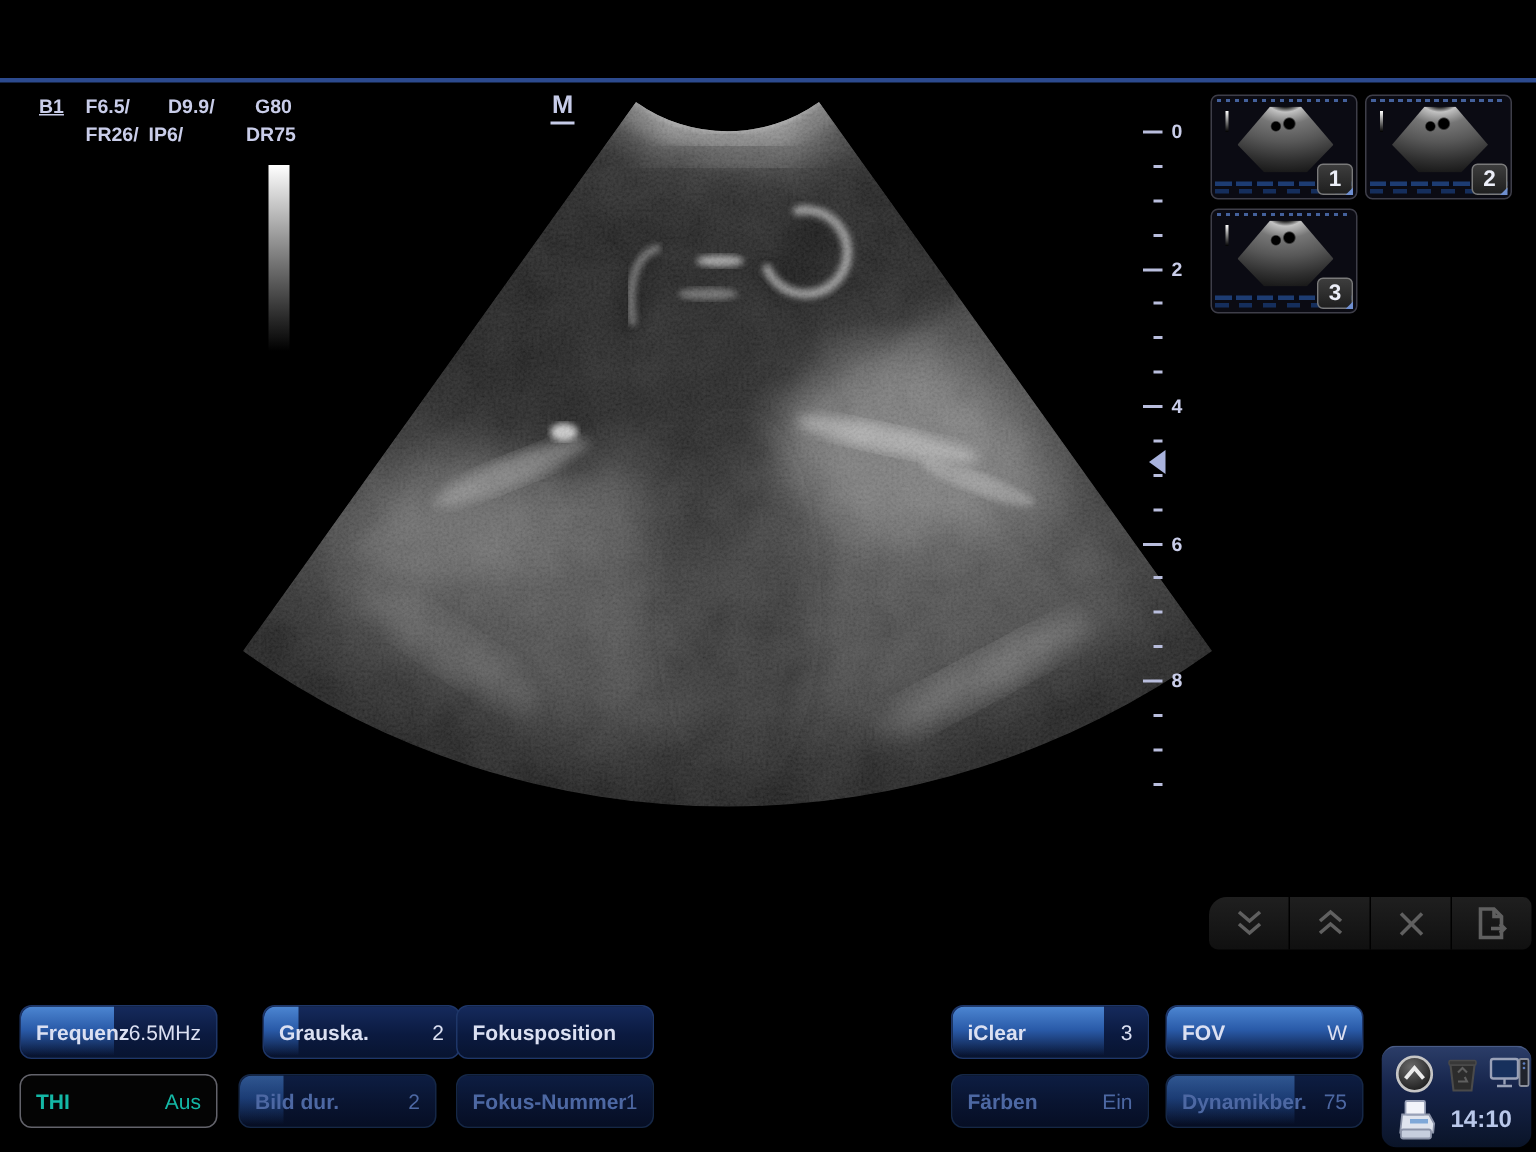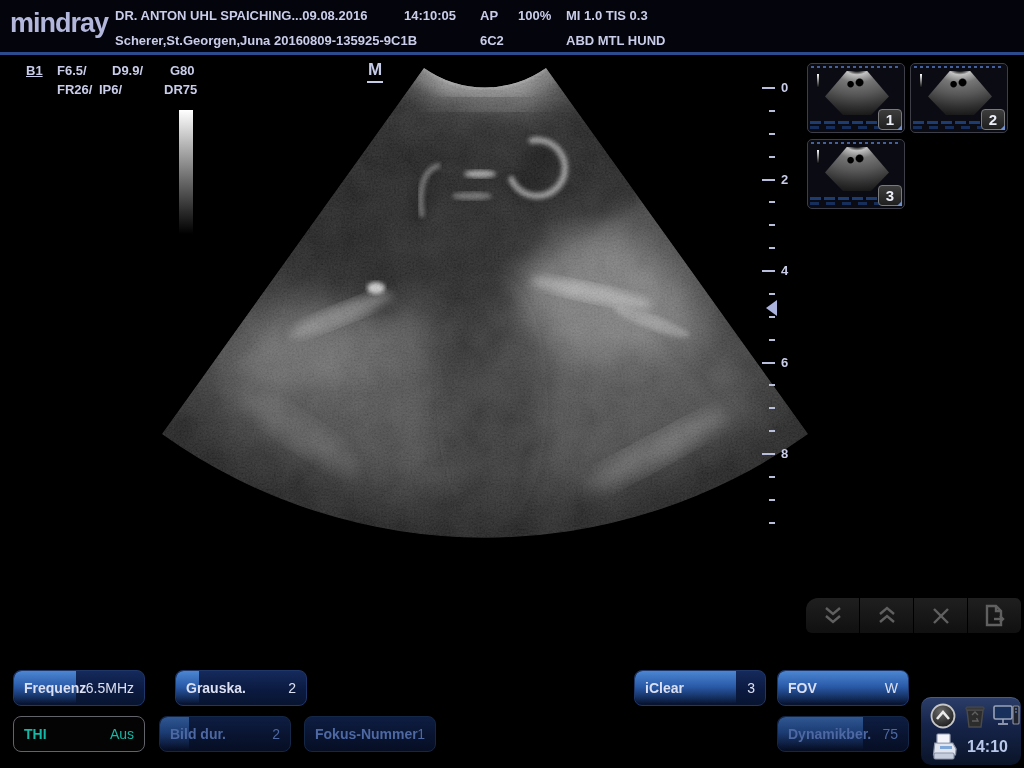--- a/index.html
+++ b/index.html
@@ -89,31 +89,20 @@
   #tray { position:absolute; left:921px; top:697px; width:100px; height:68px; border-radius:10px;
           background:linear-gradient(180deg,#2b3d68 0%,#16244a 40%,#0a1428 100%);
           border-top:1px solid #4a5c86; }
   #tray-clock { position:absolute; left:46px; top:40px; font-size:16px; font-weight:bold; color:#b9c8ea; }
 </style>
 </head>
 <body>
 
 <div id="screen">
 
-  <div id="header">
-    <div class="logo">mindray</div>
-    <div class="htext" style="left:115px; top:8px;">DR. ANTON UHL SPAICHING...09.08.2016</div>
-    <div class="htext" style="left:404px; top:8px;">14:10:05</div>
-    <div class="htext" style="left:480px; top:8px;">AP</div>
-    <div class="htext" style="left:518px; top:8px;">100%</div>
-    <div class="htext" style="left:566px; top:8px;">MI 1.0 TIS 0.3</div>
-    <div class="htext" style="left:115px; top:33px;">Scherer,St.Georgen,Juna 20160809-135925-9C1B</div>
-    <div class="htext" style="left:480px; top:33px;">6C2</div>
-    <div class="htext" style="left:566px; top:33px;">ABD MTL HUND</div>
-  </div>
   <div id="divider"></div>
 
   <div class="ptext underl" style="left:14px;  top:63px;">B1</div>
   <div class="ptext" style="left:45px;  top:63px;">F6.5/</div>
   <div class="ptext" style="left:100px; top:63px;">D9.9/</div>
   <div class="ptext" style="left:158px; top:63px;">G80</div>
   <div class="ptext" style="left:45px;  top:82px;">FR26/</div>
   <div class="ptext" style="left:87px; top:82px;">IP6/</div>
   <div class="ptext" style="left:152px; top:82px;">DR75</div>
 
@@ -290,39 +279,49 @@
     <div class="skey" style="left:13px; top:10px;">
       <div class="hl" style="width: 48%;"></div>
       <span class="lab">Frequenz</span>
       <span class="val">6.5MHz</span>
     </div>
     <div class="skey" style="left:159px; top:10px;margin-left:16px;">
       <div class="hl" style="width: 18%;"></div>
       <span class="lab">Grauska.</span>
       <span class="val">2</span>
     </div>
+    <div class="skey" style="left:304px; top:10px;">
+      <div class="hl" style="width: 0%;"></div>
+      <span class="lab">Fokusposition</span>
+      <span class="val"></span>
+    </div>
     <div class="skey off" style="left:13px; top:56px;">
       <span class="lab">THI</span>
       <span class="val">Aus</span>
     </div>
     <div class="skey dim" style="left:159px; top:56px;">
       <div class="hl" style="width: 22%;"></div>
       <span class="lab">Bild dur.</span>
       <span class="val">2</span>
     </div>
     <div class="skey dim" style="left:304px; top:56px;">
       <div class="hl" style="width: 0%;"></div>
       <span class="lab">Fokus-Nummer</span>
       <span class="val">1</span>
     </div>
 
     <div class="skey" style="left:634px; top:10px;">
       <div class="hl" style="width: 78%;"></div>
       <span class="lab">iClear</span>
       <span class="val">3</span>
+    </div>
+    <div class="skey dim" style="left:634px; top:56px;">
+      <div class="hl" style="width: 0%;"></div>
+      <span class="lab">Färben</span>
+      <span class="val">Ein</span>
     </div>
     <div class="skey" style="left:777px; top:10px;">
       <div class="hl" style="width: 100%;"></div>
       <span class="lab">FOV</span>
       <span class="val">W</span>
     </div>
     <div class="skey dim" style="left:777px; top:56px;">
       <div class="hl" style="width: 65%;"></div>
       <span class="lab">Dynamikber.</span>
       <span class="val">75</span>

